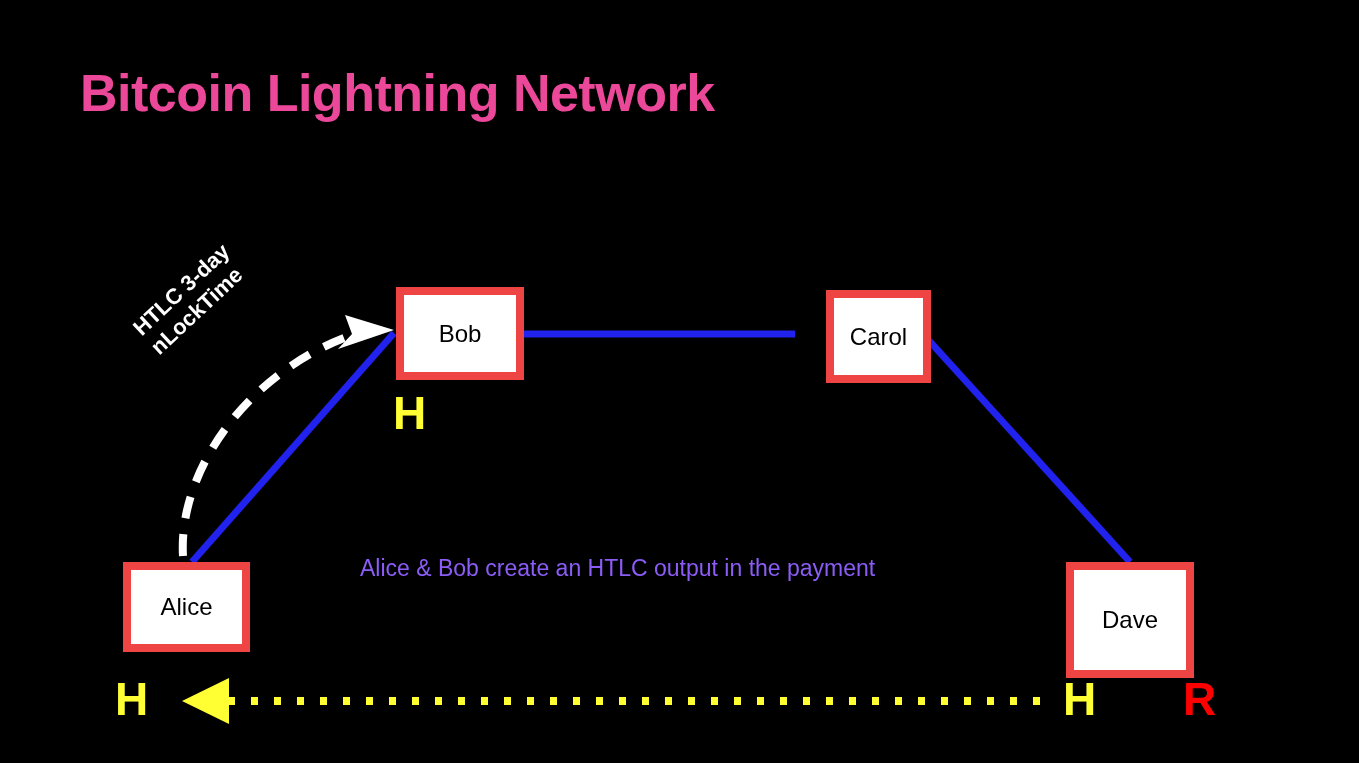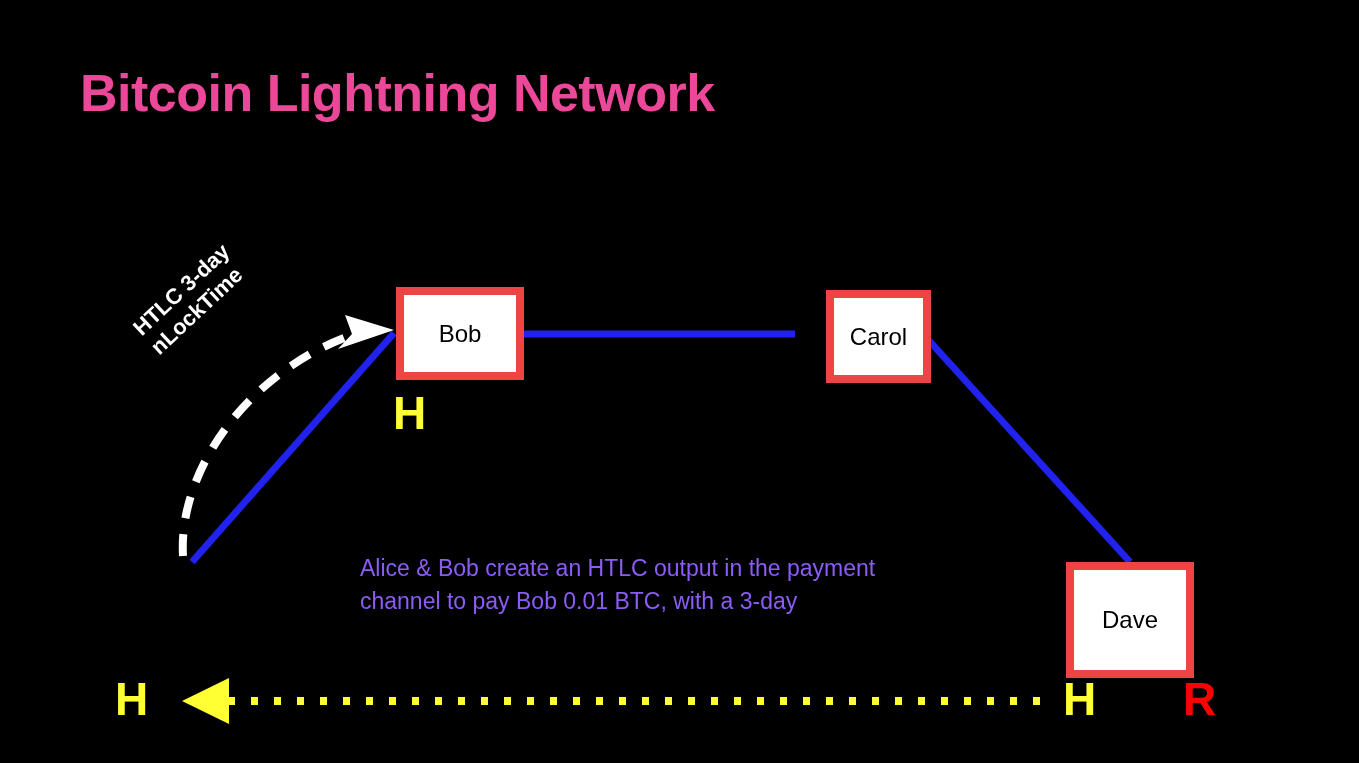--- a/index.html
+++ b/index.html
@@ -133,37 +133,39 @@
     <div class="slide-title">Bitcoin Lightning Network</div>
 
     <div class="node" id="node-bob">
       <span class="node-label">Bob</span>
     </div>
 
     <div class="node" id="node-carol">
       <span class="node-label">Carol</span>
     </div>
 
+    <div class="node" id="node-alice">
+      <span class="node-label">Alice</span>
+    </div>
 
     <div class="node" id="node-dave">
       <span class="node-label">Dave</span>
     </div>
 
     <div class="marker marker-h" id="marker-bob-h">H</div>
 
     <div class="marker marker-h" id="marker-bottom-h-left">H</div>
 
     <div class="marker marker-h" id="marker-bottom-h-right">H</div>
 
     <div class="marker marker-r" id="marker-bottom-r">R</div>
 
     <div class="htlc-arc-label">
       <div>HTLC 3-day</div>
       <div>nLockTime</div>
     </div>
 
     <div class="body-text">
       <div>Alice &amp; Bob create an HTLC output in the payment</div>
-      <div>channel to pay Bob 0.01 BTC, with a 3-day</div>
     </div>
 
   </div>
 </div>
 
 </body></html>

